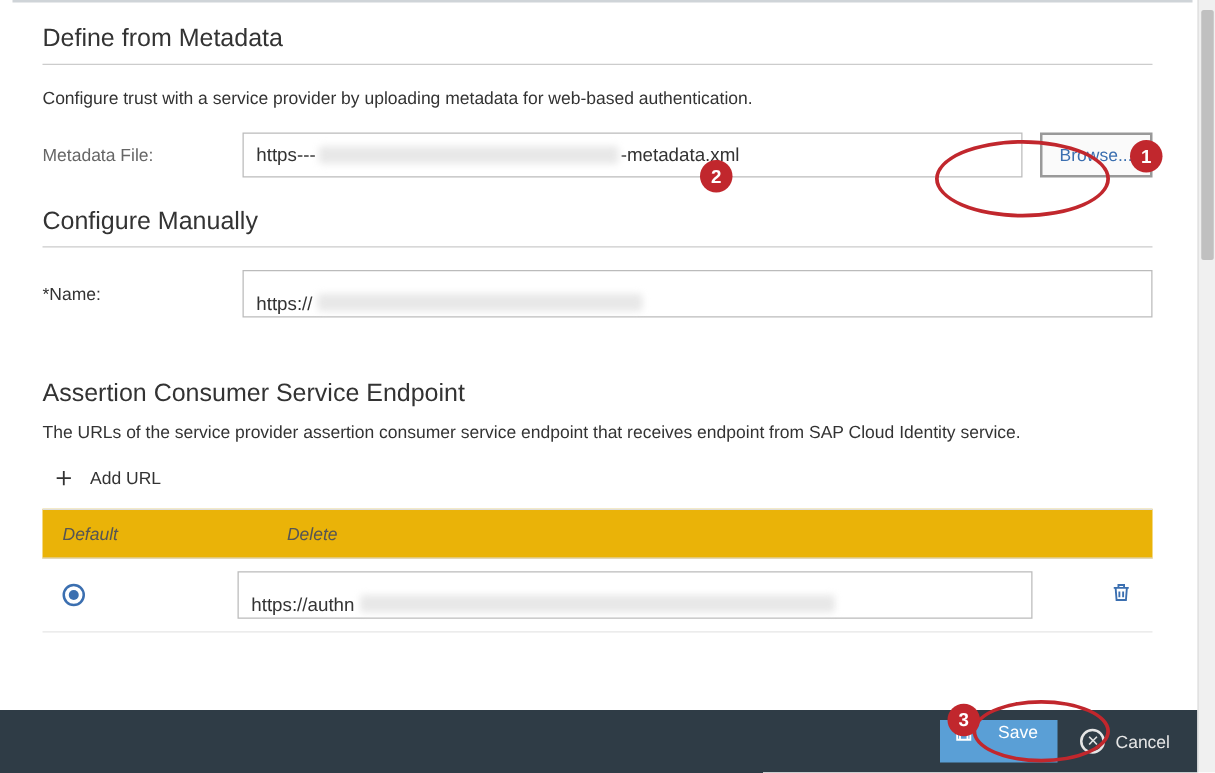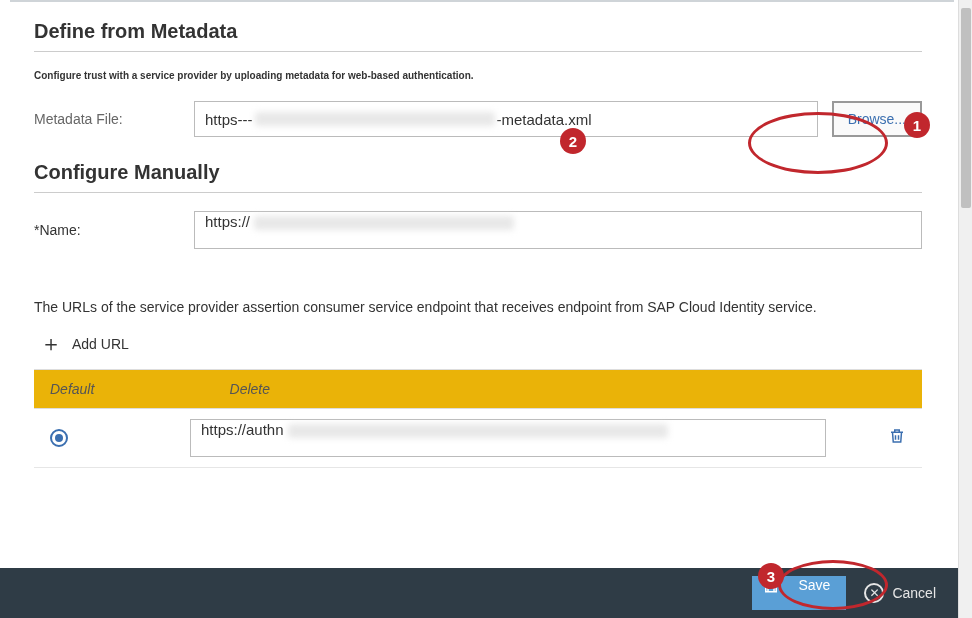--- a/index.html
+++ b/index.html
@@ -27,34 +27,33 @@
     height: 200px;
     background: #c0c0c0;
     border-radius: 2px;
   }
   .content {
     padding: 20px 34px 0 34px;
     width: 956px;
   }
   h2.section-title {
     font-size: 20px;
-    font-weight: 700;
+    font-weight: 400;
     color: #333;
     margin-bottom: 8px;
   }
   .section-rule {
     border: none;
     border-top: 1px solid #ccc;
     margin-bottom: 18px;
   }
   .subtext {
-    font-size: 10px;
+    font-size: 14px;
     color: #333;
     margin-bottom: 20px;
-    font-weight: bold;
   }
   .form-row {
     display: flex;
     align-items: center;
     margin-bottom: 24px;
   }
   .form-label {
     width: 160px;
     padding-right: 14px;
     font-size: 14px;
@@ -234,21 +233,21 @@
     display: flex;
     align-items: center;
     width: 560px;
   }
   .name-display, .url-display {
     height: 36px;
     border: 1px solid #bbb;
     padding: 18px 10px;
     font-size: 15px;
     display: flex;
-    align-items: flex-end;
+    align-items: flex-start;
     flex: 1;
     background: #fff;
   }
   .top-rule {
     position: absolute;
     top: 0; left: 10px; right: 18px;
     border-top: 2px solid #cfd4d8;
   }
 </style>
 </head>
@@ -279,20 +278,21 @@
 
   <div class="form-row">
     <div class="form-label"><span class="req">*Name:</span></div>
     <div class="name-display">
       <span>https://</span>
       <span class="blur-strip" style="width:260px;margin-left:4px;"></span>
     </div>
   </div>
 
   <div class="ace-section">
+    <h2 class="ace-title">Assertion Consumer Service Endpoint</h2>
     <p class="ace-desc">The URLs of the service provider assertion consumer service endpoint that receives endpoint from SAP Cloud Identity service.</p>
 
     <div class="add-url">
       <span class="plus-icon">＋</span>
       <span class="add-url-text">Add URL</span>
     </div>
 
     <div class="table-head">
       <div class="col-default">Default</div>
       <div class="col-delete">Delete</div>

